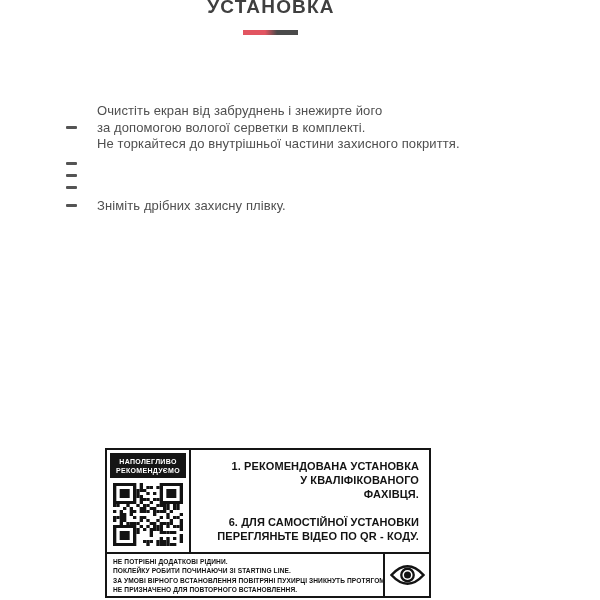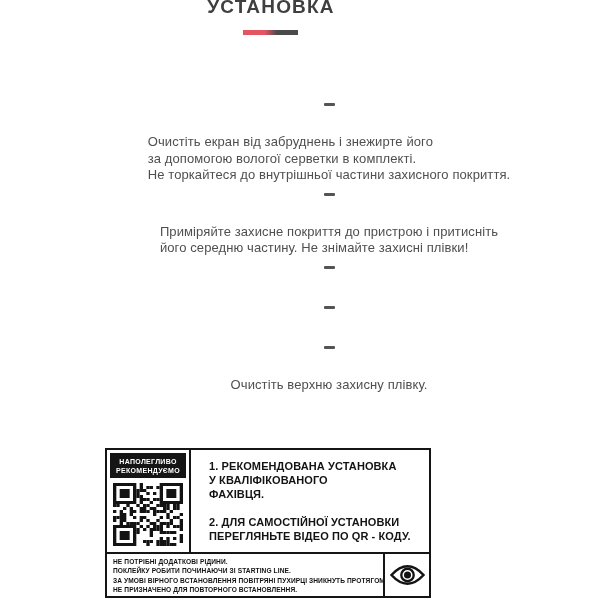--- a/index.html
+++ b/index.html
@@ -16,21 +16,21 @@
   .title{
     position:absolute;left:105px;top:-4px;width:332px;margin:0;
     text-align:center;font-size:19px;line-height:22px;font-weight:600;
     letter-spacing:1.2px;color:#3f3f3f;
   }
   .title-bar{
     position:absolute;left:243px;top:30px;width:55px;height:5px;
     background:linear-gradient(90deg,var(--red) 0%,var(--red) 40%,var(--dark) 62%,var(--dark) 100%);
   }
   .list{position:absolute;left:66px;top:103px;width:526px;}
-  .item{display:flex;align-items:center;margin-bottom:9px;flex-direction:column;}
+  .item{display:flex;align-items:center;margin-bottom:9px;}
   .dash-col{flex:0 0 31px;}
   .dash{display:block;width:11px;height:3px;background:#545454;border-radius:1px;}
   .itext{
     margin:0;font-size:13px;line-height:16.5px;color:var(--text);
     white-space:pre-line;letter-spacing:0.1px;
   }
   .recbox{
     position:absolute;left:105px;top:448px;width:322px;height:146px;
     border:2px solid var(--black);display:flex;flex-direction:column;background:#fff;
   }
@@ -41,21 +41,21 @@
   }
   .badge{
     background:var(--black);color:#fff;width:100%;box-sizing:border-box;
     font-weight:bold;font-size:7px;line-height:9px;text-align:center;
     padding:3.5px 0;white-space:pre-line;letter-spacing:0.3px;
   }
   .qr{margin-top:5px;}
   .cell-right{flex:1;padding:9px 10px;box-sizing:border-box;}
   .point{
     margin:0 0 14px 8px;font-weight:bold;font-size:11px;line-height:14px;
-    color:#131313;white-space:pre-line;letter-spacing:0.1px;
+    color:#131313;white-space:pre-line;letter-spacing:0.1px;text-align:right;
   }
   .row-bottom{border-top:2px solid var(--black);display:flex;height:42px;flex:0 0 42px;}
   .notes{flex:1;padding:3px 0 0 6px;overflow:hidden;}
   .note{
     font-weight:bold;font-size:6.6px;line-height:9.4px;color:#131313;
     letter-spacing:0.1px;white-space:nowrap;
   }
   .eye-cell{
     width:44px;flex:0 0 44px;border-left:2px solid var(--black);
     display:flex;align-items:center;justify-content:center;
@@ -75,38 +75,36 @@
           <span class="dash"></span>
         </span>
       <p class="itext">Очистіть екран від забруднень і знежирте його
 за допомогою вологої серветки в комплекті.
 Не торкайтеся до внутрішньої частини захисного покриття.</p>
     </div>
     <div class="item">
       <span class="dash-col">
           <span class="dash"></span>
         </span>
-      <p class="itext">Приміряйте захисне покриття до пристрою і притисніть
-його середню частину. Не знімайте захисні плівки!</p>
-    </div>
-    <div class="item">
-      <span class="dash-col">
-          <span class="dash"></span>
-        </span>
-    </div>
-    <div class="item">
-      <span class="dash-col">
-          <span class="dash"></span>
-        </span>
-    </div>
-    <div class="item">
-      <span class="dash-col">
-          <span class="dash"></span>
-        </span>
-      <p class="itext">Очистіть верхню захисну плівку.</p>
+    </div>
+    <div class="item">
+      <span class="dash-col">
+          <span class="dash"></span>
+        </span>
+    </div>
+    <div class="item">
+      <span class="dash-col">
+          <span class="dash"></span>
+        </span>
+    </div>
+    <div class="item">
+      <span class="dash-col">
+          <span class="dash"></span>
+        </span>
+      <p class="itext">Зніміть дрібних захисну плівку.</p>
     </div>
   </div>
 
   <div class="recbox">
     <div class="row-top">
       <div class="cell-left">
         <div class="badge">НАПОЛЕГЛИВО
 РЕКОМЕНДУЄМО</div>
         <svg class="qr" viewBox="0 0 63 63" width="70" height="63" fill="#131313" preserveAspectRatio="none" xmlns="http://www.w3.org/2000/svg">
             <rect x="24" y="0" width="3" height="3"></rect>
@@ -252,21 +250,21 @@
             <rect x="48" y="6" width="9" height="9"></rect>
             <rect x="0" y="42" width="21" height="21"></rect>
             <rect x="3" y="45" width="15" height="15" fill="#fff"></rect>
             <rect x="6" y="48" width="9" height="9"></rect>
           </svg>
       </div>
       <div class="cell-right">
         <p class="point">1. РЕКОМЕНДОВАНА УСТАНОВКА
 У КВАЛІФІКОВАНОГО
 ФАХІВЦЯ.</p>
-        <p class="point">2. ДЛЯ САМОСТІЙНОЇ УСТАНОВКИ
+        <p class="point">6. ДЛЯ САМОСТІЙНОЇ УСТАНОВКИ
 ПЕРЕГЛЯНЬТЕ ВІДЕО ПО QR - КОДУ.</p>
       </div>
     </div>
     <div class="row-bottom">
       <div class="notes">
         <div class="note">НЕ ПОТРІБНІ ДОДАТКОВІ РІДИНИ.</div>
         <div class="note">ПОКЛЕЙКУ РОБИТИ ПОЧИНАЮЧИ ЗІ STARTING LINE.</div>
         <div class="note">ЗА УМОВІ ВІРНОГО ВСТАНОВЛЕННЯ ПОВІТРЯНІ ПУХИРЦІ ЗНИКНУТЬ ПРОТЯГОМ ДОБИ.</div>
         <div class="note">НЕ ПРИЗНАЧЕНО ДЛЯ ПОВТОРНОГО ВСТАНОВЛЕННЯ.</div>
       </div>

